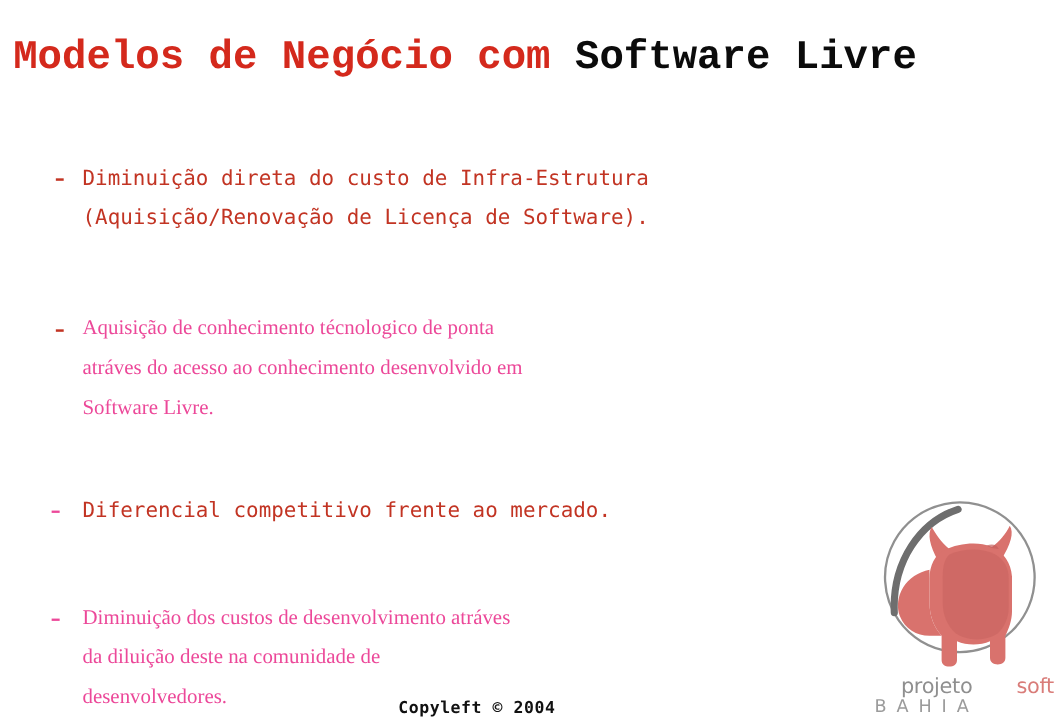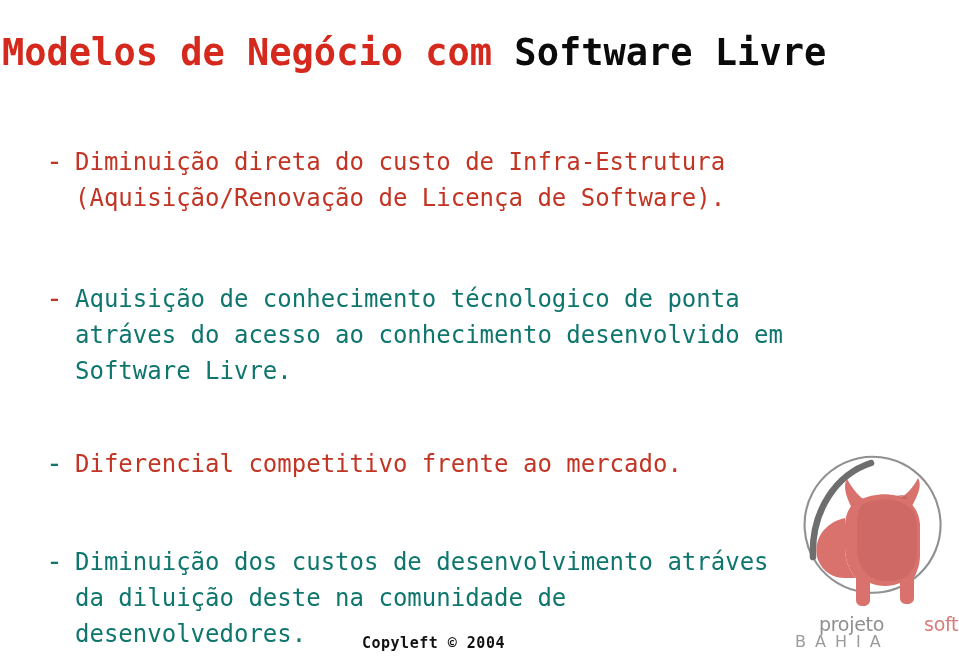--- a/index.html
+++ b/index.html
@@ -18,27 +18,28 @@
 
   .slide {
     position: absolute;
     inset: 0;
     background: #ffffff;
   }
 
   
   .title {
     position: absolute;
-    left: 2px;
+    left: 12px;
     top: 2px;
     font-size: 37px;
     font-weight: bold;
     letter-spacing: 0px;
     white-space: nowrap;
     line-height: 52px;
+    font-family: Liberation Mono, monospace;
   }
   .title .red   { color: #d4291c; }
   .title .black { color: #0b0b0b; }
 
   
   .bullets {
     position: absolute;
     left: 0;
     top: 0;
     width: 959px;
@@ -54,27 +55,27 @@
     position: absolute;
     left: 0px;
     top: 0px;
     font-size: 28px;
     line-height: 36px;
     font-weight: normal;
   }
 
   .bullet .body {
     margin-left: 29px;
-    font-size: 24px;
+    font-size: 19px;
     line-height: 36px;
     white-space: pre-line;
   }
 
   .c-red   { color: #c23423; }
-  .c-black { color: #0f766e; }
+  .c-black { color: #ec4899; font-family: Liberation Serif, serif; }
 
   
   #bullet-1 { top: 144px; }
   #bullet-2 { top: 281px; }
   #bullet-3 { top: 446px; }
   #bullet-4 { top: 544px; }
 
   
   .copyleft {
     position: absolute;

